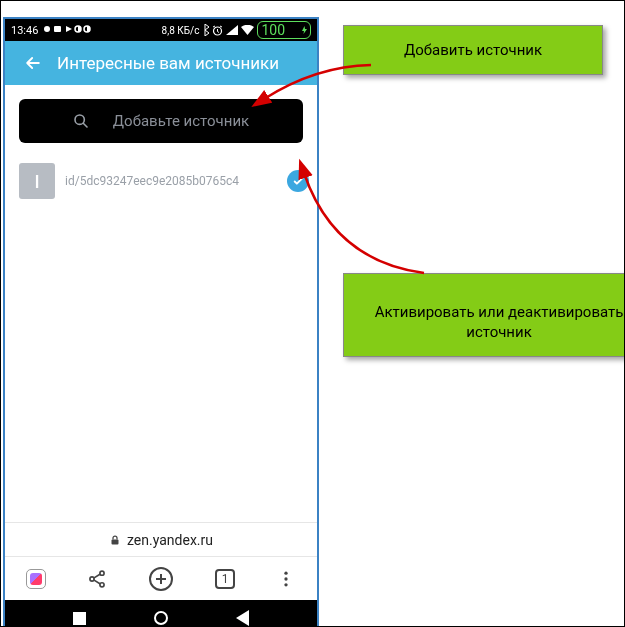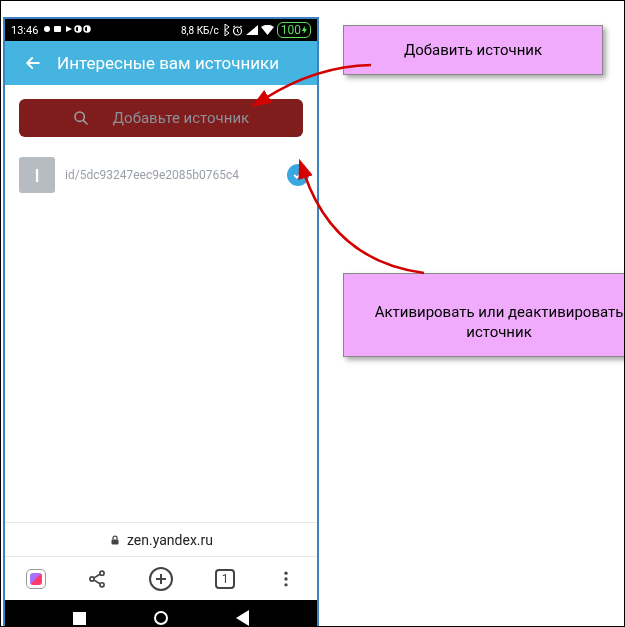--- a/index.html
+++ b/index.html
@@ -42,23 +42,23 @@
     display: flex;
     align-items: center;
     padding: 0 18px;
     gap: 14px;
     font-size: 17px;
     font-weight: 400;
   }
   .back-arrow { width: 20px; height: 20px; cursor: pointer; }
   .search-box {
     margin: 14px 14px 10px 14px;
-    background: #7f1d1d;
+    background: #000000;
     border-radius: 6px;
-    height: 38px;
+    height: 44px;
     display: flex;
     align-items: center;
     justify-content: center;
     gap: 24px;
     color: #8a8f98;
     font-size: 15px;
     cursor: text;
   }
   .content { flex: 1; overflow: hidden; padding: 10px 8px 0 14px; }
   .source-row {
@@ -163,21 +163,21 @@
   .sys-tri {
     width: 0; height: 0;
     border-top: 8px solid transparent;
     border-bottom: 8px solid transparent;
     border-right: 13px solid #fff;
   }
 
   
   .callout {
     position: absolute;
-    background: #f0abfc;
+    background: #84cc16;
     border: 1px solid #888;
     box-shadow: 3px 3px 5px rgba(0,0,0,0.35);
     padding: 14px 10px;
     text-align: center;
     font-size: 15px;
     color: #000;
     line-height: 1.35;
   }
   .callout-1 { left: 342px; top: 24px; width: 260px; }
   .callout-2 { left: 342px; top: 272px; width: 312px; height: 84px; display:flex; align-items:flex-end; justify-content:center; }
@@ -212,21 +212,21 @@
           <circle cx="5.5" cy="6" r="4" fill="none" stroke="#fff" stroke-width="1.2"></circle>
           <path d="M5.5 4v2.5l1.5 1" stroke="#fff" stroke-width="1" fill="none"></path>
           <path d="M1 2l2-1M10 2l-2-1" stroke="#fff" stroke-width="1"></path>
         </svg>
       <svg width="12" height="10" viewBox="0 0 12 10">
           <path d="M0 10h12V0z" fill="#fff"></path>
         </svg>
       <svg width="13" height="10" viewBox="0 0 13 10">
           <path d="M6.5 10L13 2C9 -1 4 -1 0 2z" fill="#fff"></path>
         </svg>
-      <span style="border:1px solid #5dde5d;border-radius:6px;padding:0 3px;font-size:12px;color:#5dde5d;display:inline-flex;align-items:center;gap:1px;">
+      <span style="border:1px solid #5dde5d;border-radius:6px;padding:0 3px;font-size:14px;color:#5dde5d;display:inline-flex;align-items:center;gap:17px;">
         <span>100</span>
         <svg width="5" height="8" viewBox="0 0 5 8">
             <path d="M2.5 0L0 5h2l-0.5 3L5 3H3z" fill="#5dde5d"></path>
           </svg>
       </span>
     </div>
   </div>
 
   <div class="app-header">
     <svg class="back-arrow" viewBox="0 0 24 24" fill="none" stroke="#fff" stroke-width="2.2" stroke-linecap="round" stroke-linejoin="round">

